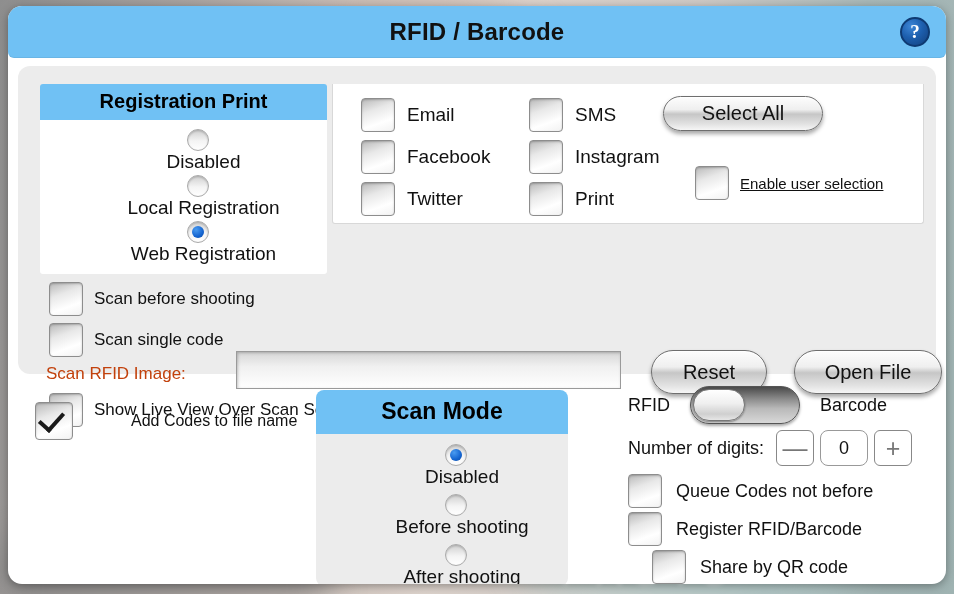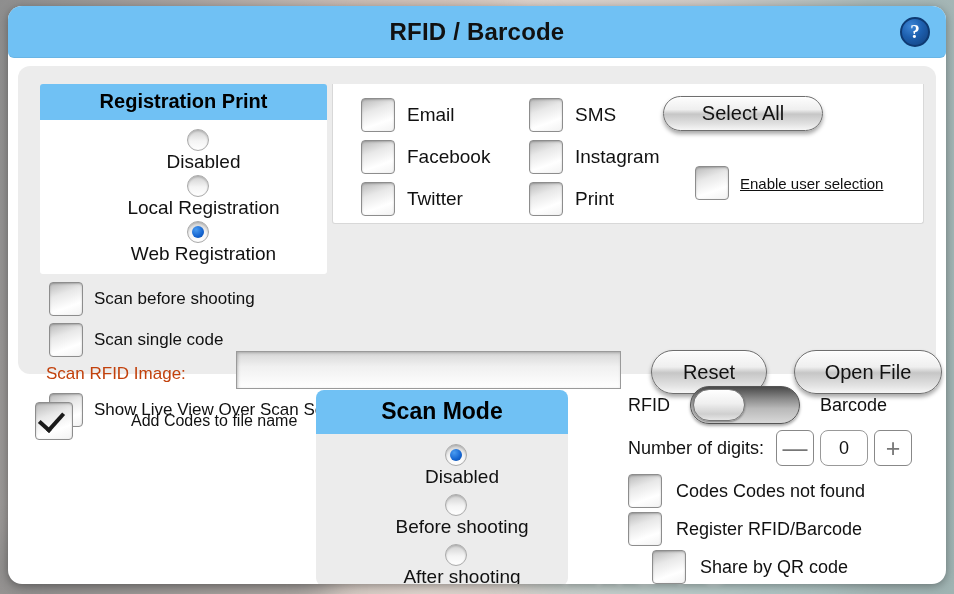--- a/index.html
+++ b/index.html
@@ -326,21 +326,21 @@
 
   <div class="digits-row">
     <span class="digits-lbl">Number of digits:</span>
     <span class="step-btn">—</span>
     <span class="digits-val">0</span>
     <span class="step-btn">+</span>
   </div>
 
   <div class="chk-row cb-queue">
     <span class="chk"></span>
-    <span class="chk-label">Codes Codes not found</span>
+    <span class="chk-label">Queue Codes not before</span>
   </div>
   <div class="chk-row cb-register">
     <span class="chk"></span>
     <span class="chk-label">Register RFID/Barcode</span>
   </div>
   <div class="chk-row cb-shareqr">
     <span class="chk"></span>
     <span class="chk-label">Share by QR code</span>
   </div>
 

